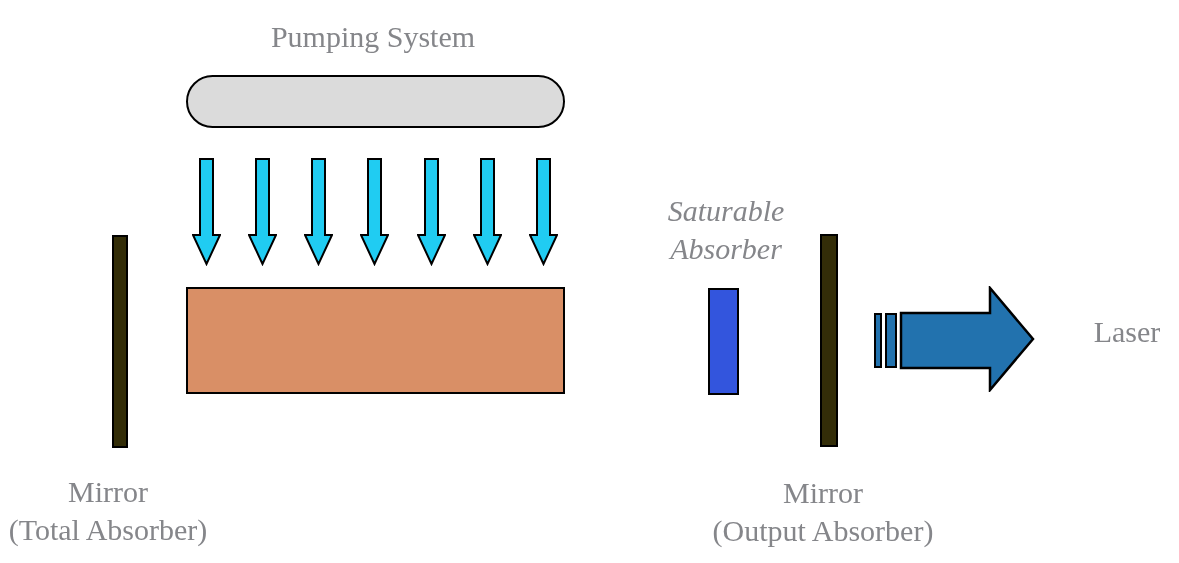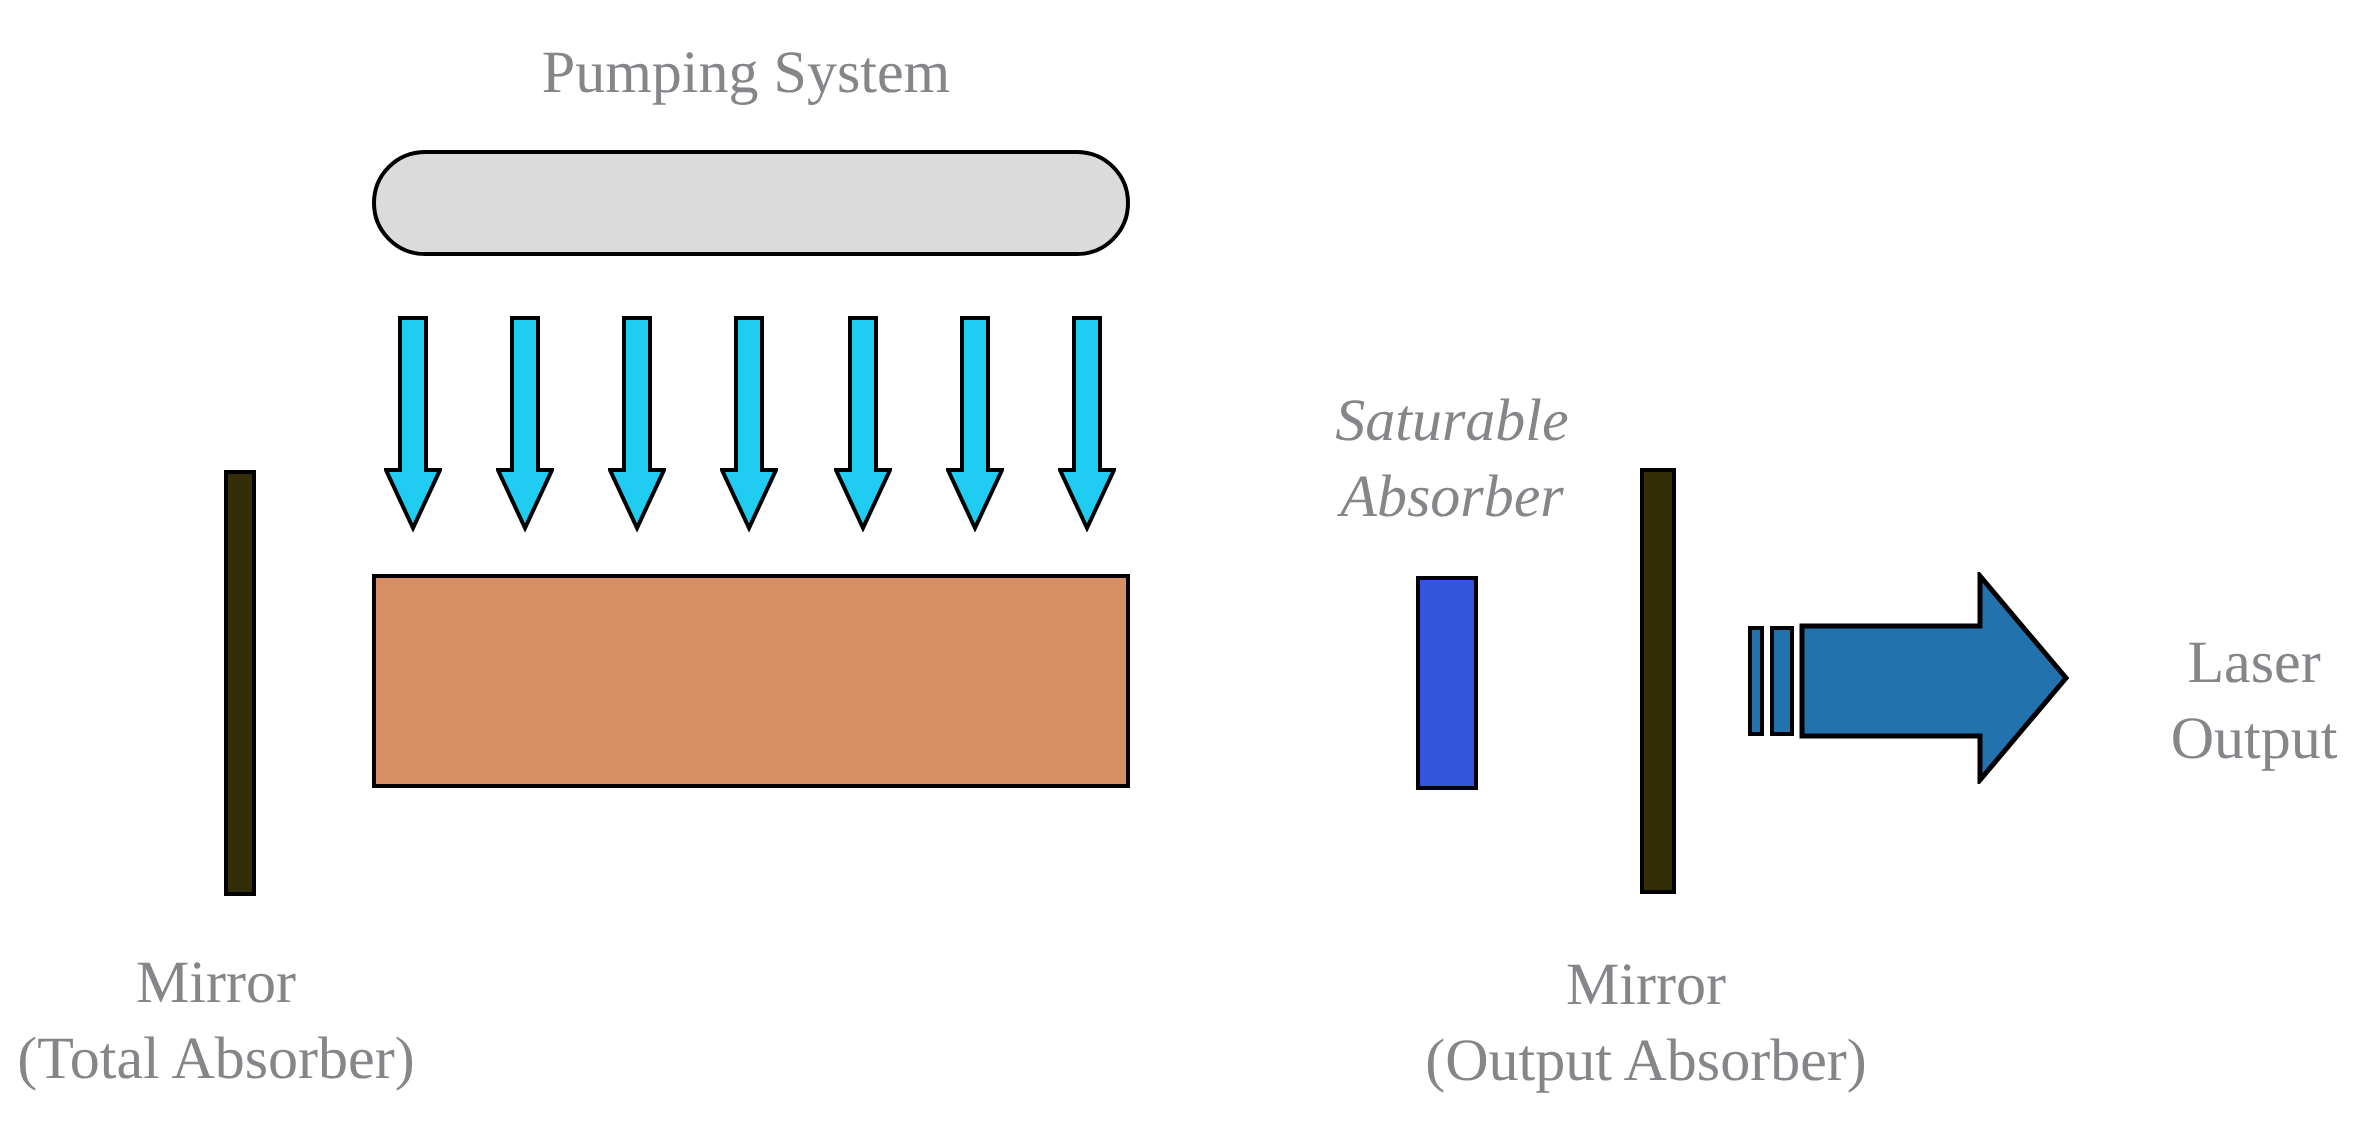--- a/index.html
+++ b/index.html
@@ -91,21 +91,20 @@
   <div class="shape" id="beam-bar-1" style="background-color: rgb(34, 114, 174);"></div>
 
   <div class="shape" id="beam-bar-2" style="background-color: rgb(34, 114, 174);"></div>
 
   <svg id="output-arrow" width="136" height="106" viewBox="0 0 136 106">
     <polygon points="2,27 91,27 91,2 134,53 91,104 91,82 2,82" stroke="#000000" stroke-width="2.5" style="fill: rgb(34, 114, 174);"></polygon>
   </svg>
 
   <div class="label" id="lbl-output" style="color: rgb(133, 134, 138);">
     <div>Laser</div>
-    <div>Output</div>
   </div>
 
   <div class="label" id="lbl-mirror-left" style="color: rgb(133, 134, 138);">
     <div>Mirror</div>
     <div>(Total Absorber)</div>
   </div>
 
   <div class="label" id="lbl-mirror-right" style="color: rgb(133, 134, 138);">
     <div>Mirror</div>
     <div>(Output Absorber)</div>

